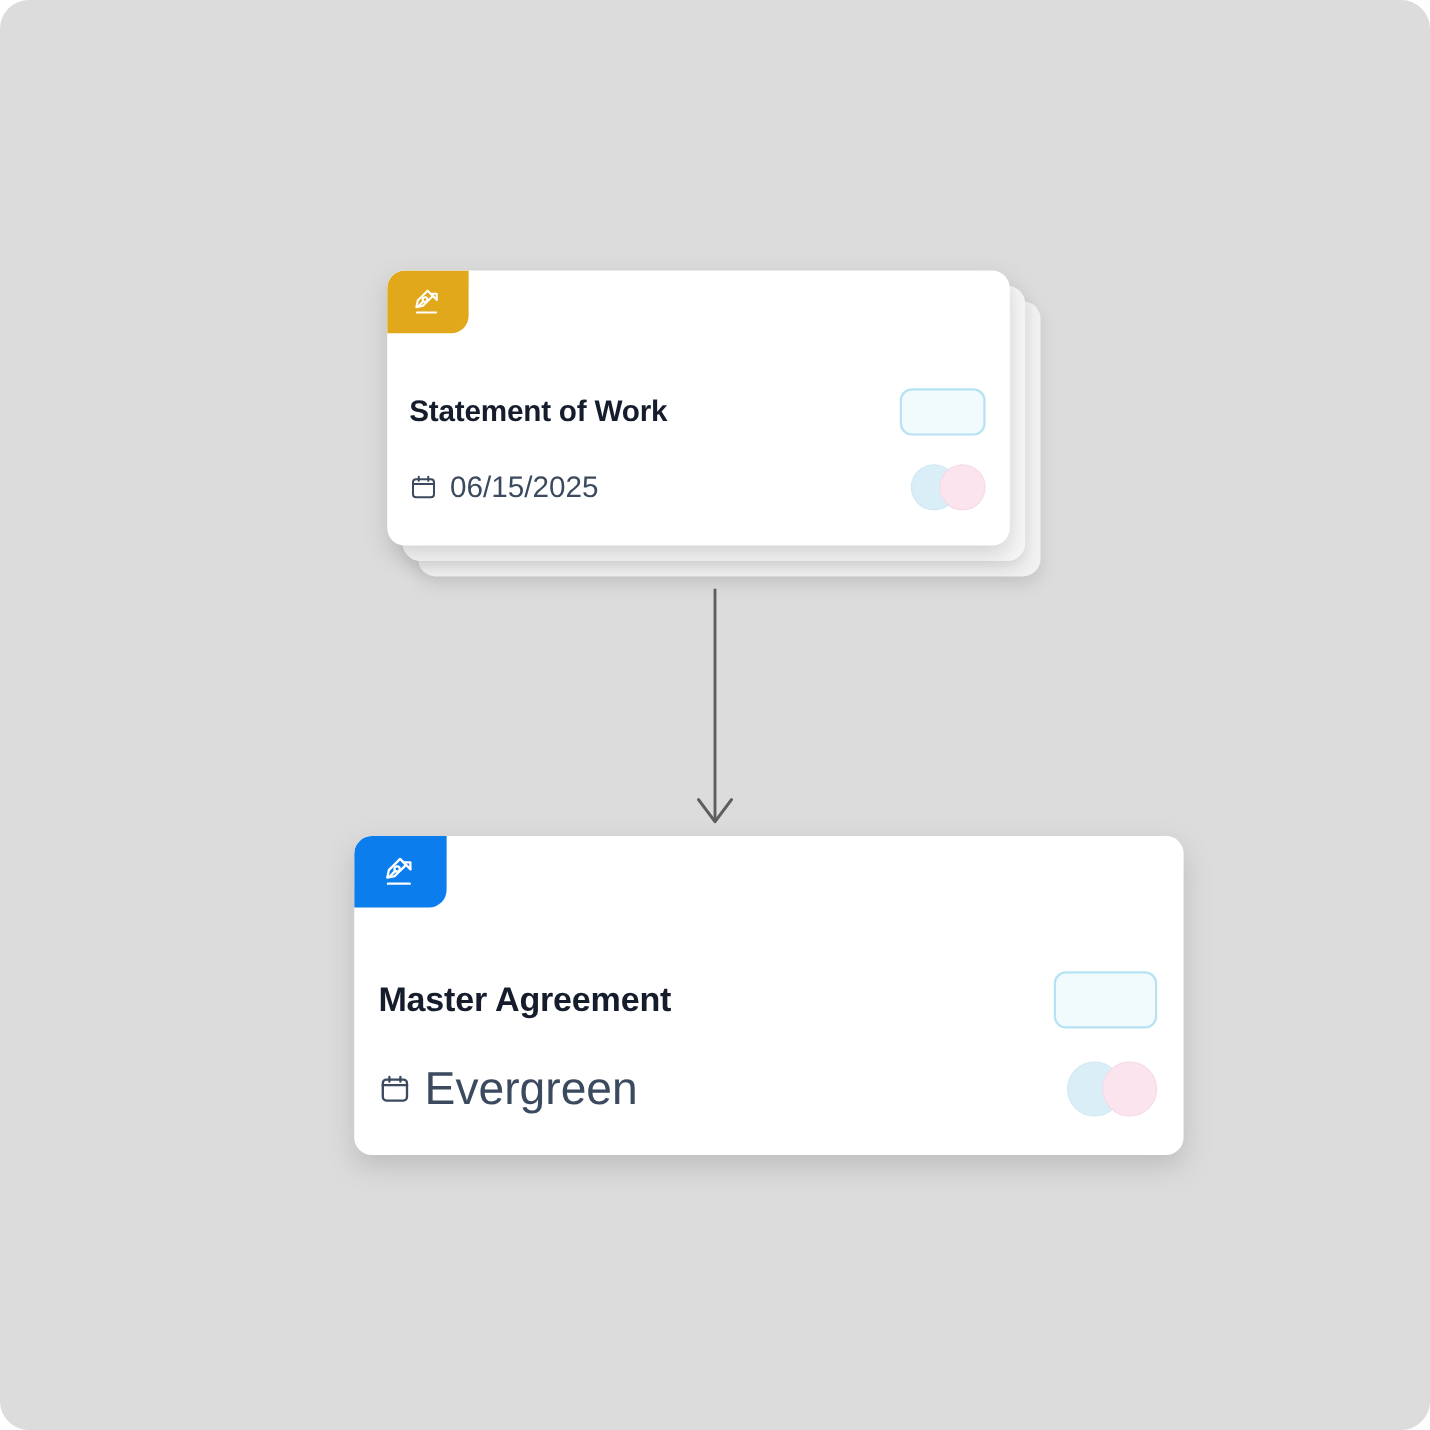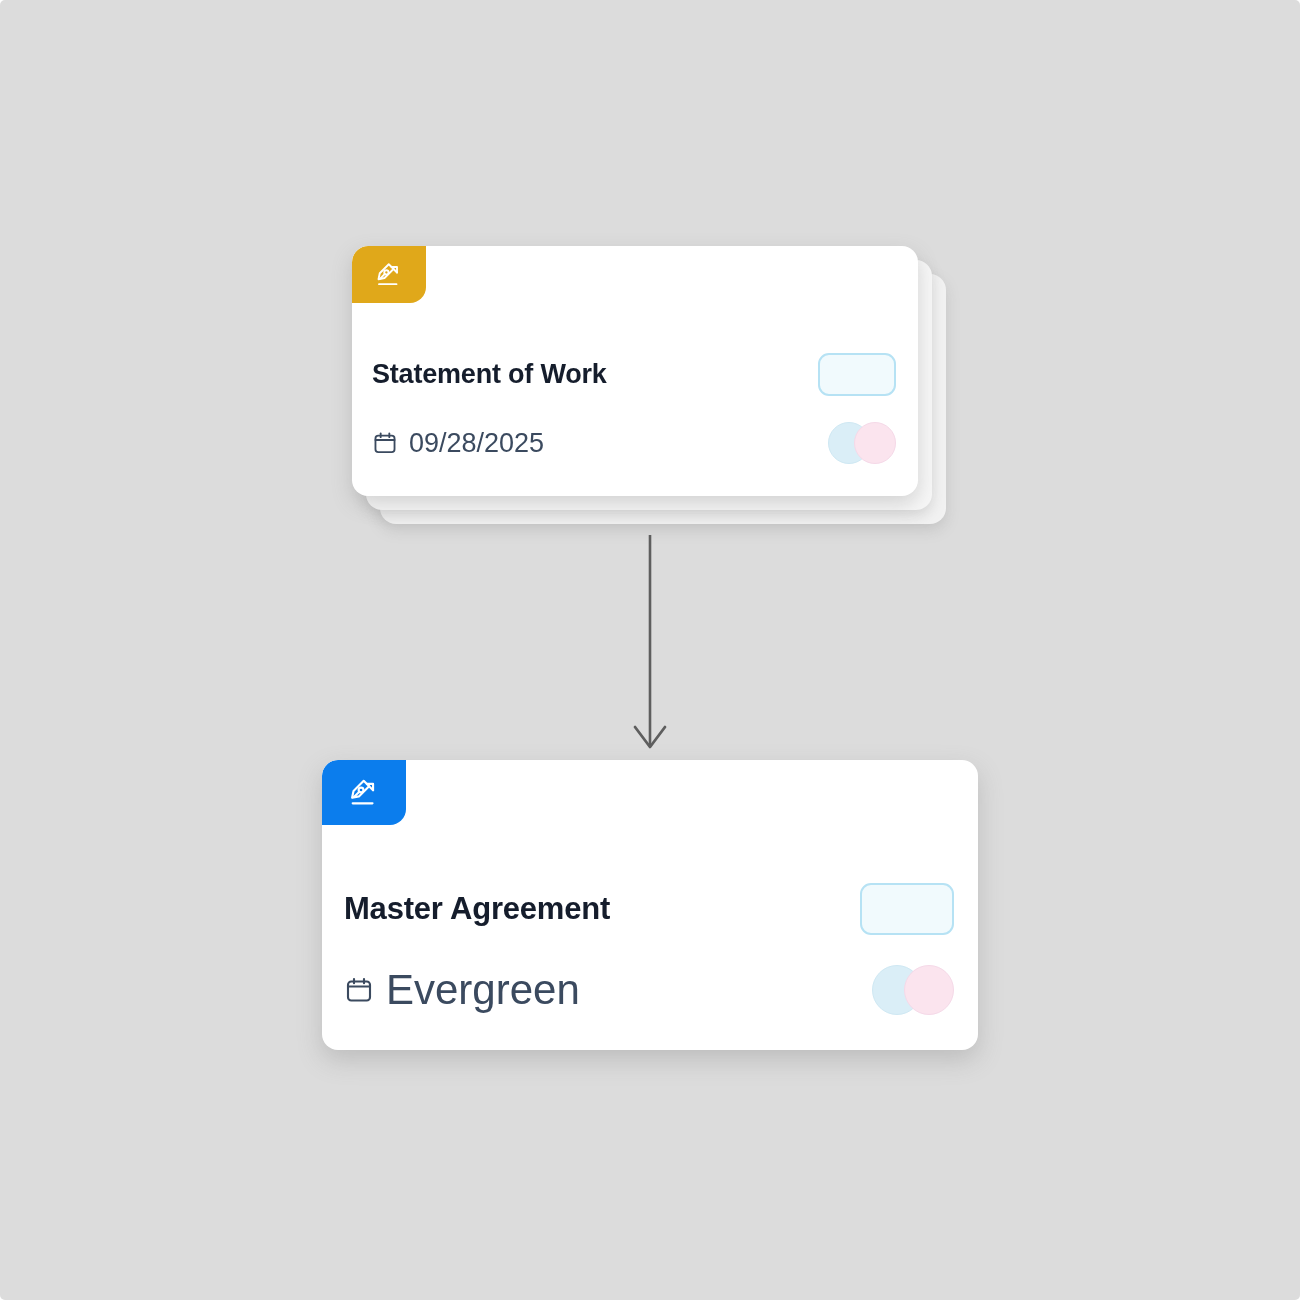--- a/index.html
+++ b/index.html
@@ -10,21 +10,21 @@
     height: 1300px;
     overflow: hidden;
     font-family: "Liberation Sans", sans-serif;
   }
 
   #canvas {
     position: relative;
     width: 1300px;
     height: 1300px;
     background: #dcdcdc;
-    border-radius: 5px;
+    border-radius: 26px;
     overflow: hidden;
   }
 
   
   .card {
     position: absolute;
     background: #ffffff;
     border-radius: 16px;
   }
 
@@ -45,21 +45,21 @@
     width: 566px;
     height: 250px;
     box-shadow: 0 8px 20px rgba(110,110,110,0.26);
     overflow: hidden;
   }
 
   
   #card-ma {
     left: 322px;
     top: 760px;
-    width: 656px;
+    width: 754px;
     height: 290px;
     box-shadow: 0 10px 24px rgba(110,110,110,0.28);
     overflow: hidden;
   }
 
   
   .badge {
     position: absolute;
     left: 0;
     top: 0;
@@ -186,21 +186,21 @@
       <div class="row meta-row">
         <div class="meta">
           <span>
             <svg width="26" height="26" viewBox="0 0 24 24" fill="none" stroke="#3b4a5f" stroke-width="1.7" stroke-linecap="round" stroke-linejoin="round">
               <rect x="3.2" y="5.2" width="17.6" height="15.2" rx="2.6"></rect>
               <path d="M3.2 9.2h17.6"></path>
               <path d="M8 3.2v3.4"></path>
               <path d="M16 3.2v3.4"></path>
             </svg>
           </span>
-          <span>09/28/2025</span>
+          <span>06/15/2025</span>
         </div>
 
         <div class="avatars">
           <span class="avatar blue"></span>
           <span class="avatar pink"></span>
         </div>
       </div>
 
     </div>
   </div>

